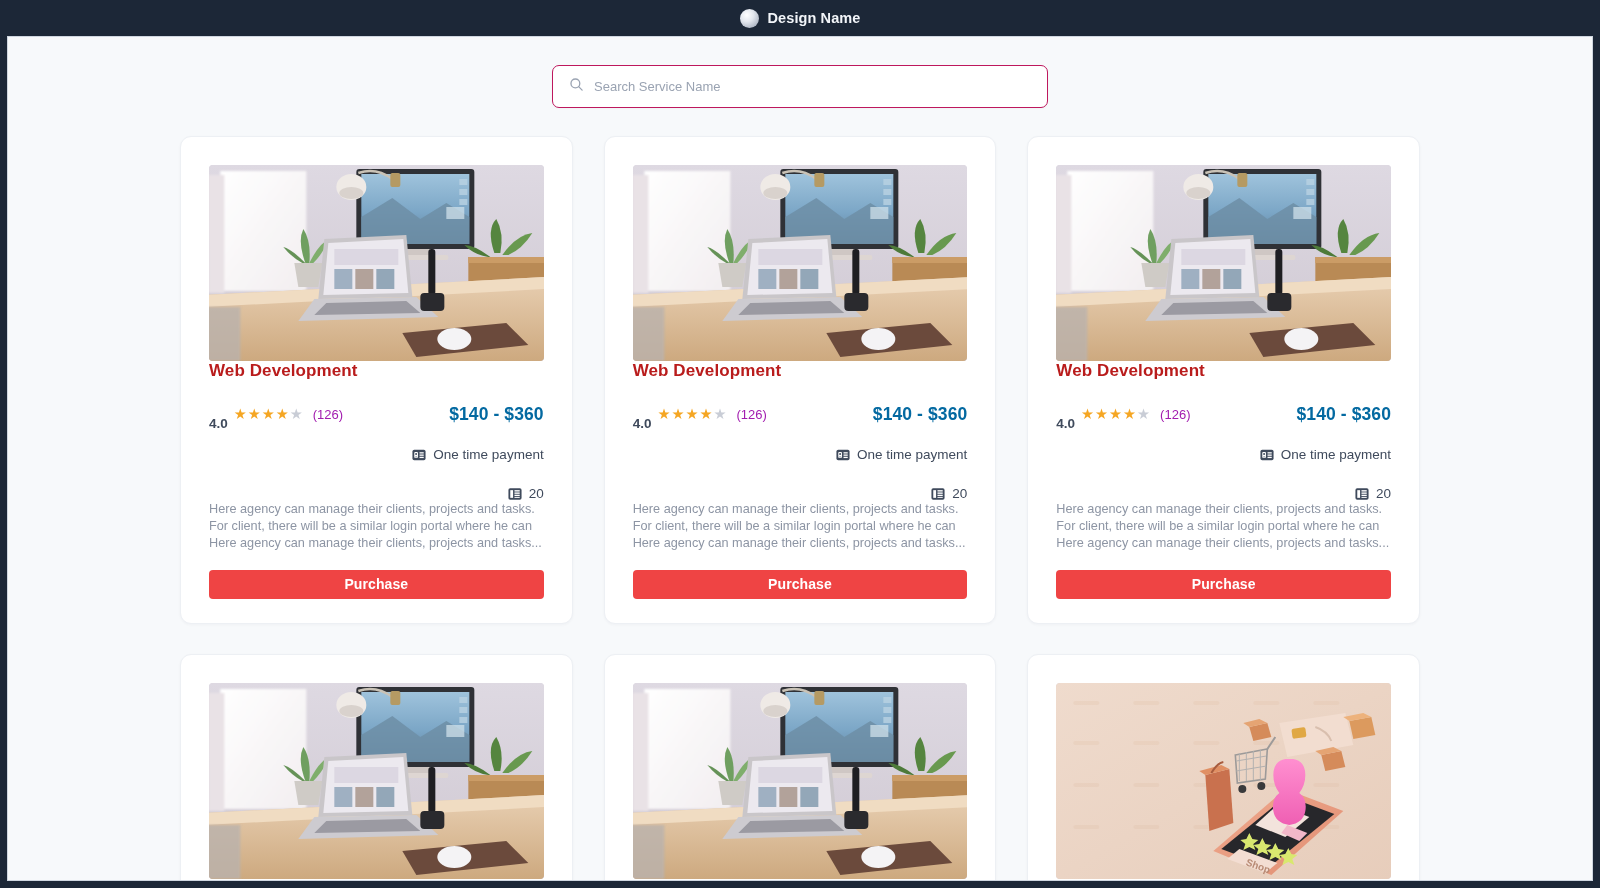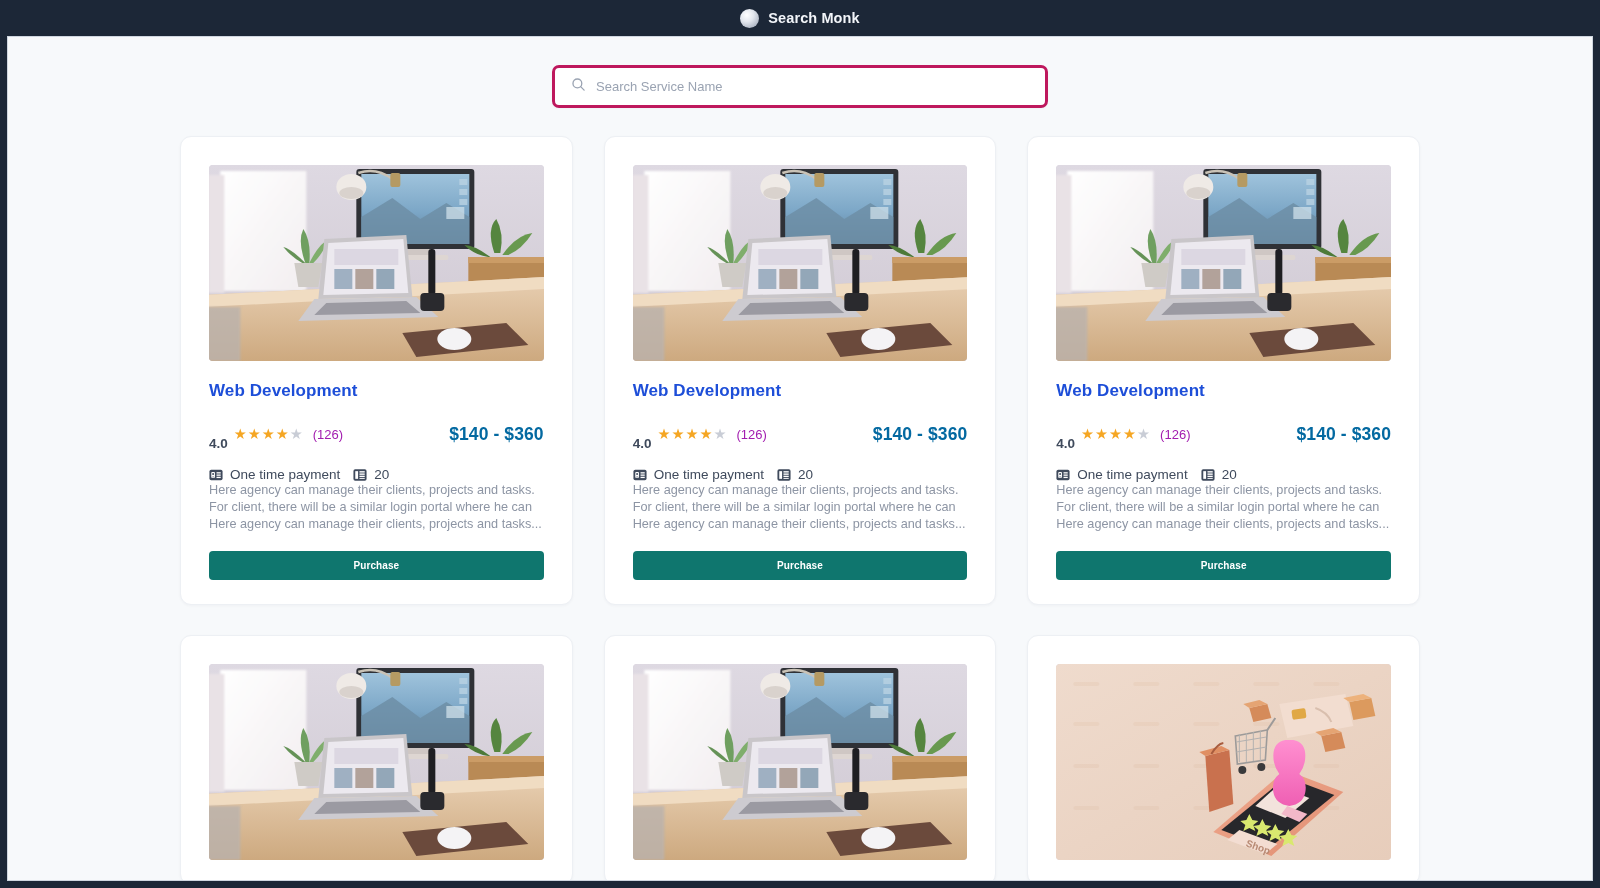--- a/index.html
+++ b/index.html
@@ -59,21 +59,21 @@
   
   .search-wrap {
     padding-top: 28px;
     display: flex;
     justify-content: center;
   }
   .search-box {
     width: 496px;
     height: 43px;
     background: #ffffff;
-    border: 3px solid #be185d;
+    border: 1px solid #be185d;
     border-radius: 7px;
     display: flex;
     align-items: center;
     gap: 10px;
     padding: 0 16px;
     box-shadow: 0 1px 2px rgba(20,30,50,.03);
   }
   .search-icon { flex: 0 0 auto; display: block; }
   .search-input {
     flex: 1 1 auto;
@@ -107,24 +107,23 @@
     width: 100%;
     height: 196px;
     border-radius: 4px;
     overflow: hidden;
     position: relative;
     background: #d8d4de;
   }
   .thumb svg { display: block; width: 100%; height: 100%; }
 
   .card-title {
-    margin-top: 20px;
     font-size: 17px;
     font-weight: 700;
-    color: #1d4ed8;
+    color: #b91c1c;
     letter-spacing: .1px;
   }
 
   .meta-row {
     margin-top: 17px;
     display: flex;
     align-items: center;
     justify-content: space-between;
   }
   .rating {
@@ -150,22 +149,23 @@
     font-size: 17.5px;
     font-weight: 700;
     color: #0369a1;
     letter-spacing: .1px;
     white-space: nowrap;
   }
 
   .tags-row {
     margin-top: 16px;
     display: flex;
-    align-items: flex-start;
-    gap: 13px;
+    align-items: flex-end;
+    gap: 24px;
+    flex-direction: column;
   }
   .tag {
     display: flex;
     align-items: center;
     gap: 7px;
     font-size: 13.5px;
     color: #3f4a5c;
   }
   .tag svg { display: block; flex: 0 0 auto; }
 
@@ -174,39 +174,39 @@
     line-height: 1.33;
     color: #8d95a4;
     overflow: hidden;
     max-height: 53px;
   }
 
   .purchase-btn {
     margin-top: 18px;
     width: 100%;
     height: 29px;
-    background: #0f766e;
+    background: #ef4444;
     color: #ffffff;
     border: none;
     border-radius: 4px;
     font-family: "Liberation Sans", sans-serif;
-    font-size: 10px;
+    font-size: 14px;
     font-weight: 700;
     cursor: pointer;
     letter-spacing: .1px;
   }
 </style>
 </head>
 <body>
 
 <div class="window">
 
   <div class="topbar">
     <div class="brand-logo"></div>
-    <div class="brand-name">Search Monk</div>
+    <div class="brand-name">Design Name</div>
   </div>
 
   <div class="viewport">
     <div class="page">
 
       <div class="search-wrap">
         <div class="search-box">
           <span class="search-icon">
             <svg width="15" height="15" viewBox="0 0 16 16">
               <circle cx="6.8" cy="6.8" r="4.7" fill="none" stroke="#9aa3b2" stroke-width="1.4"></circle>

